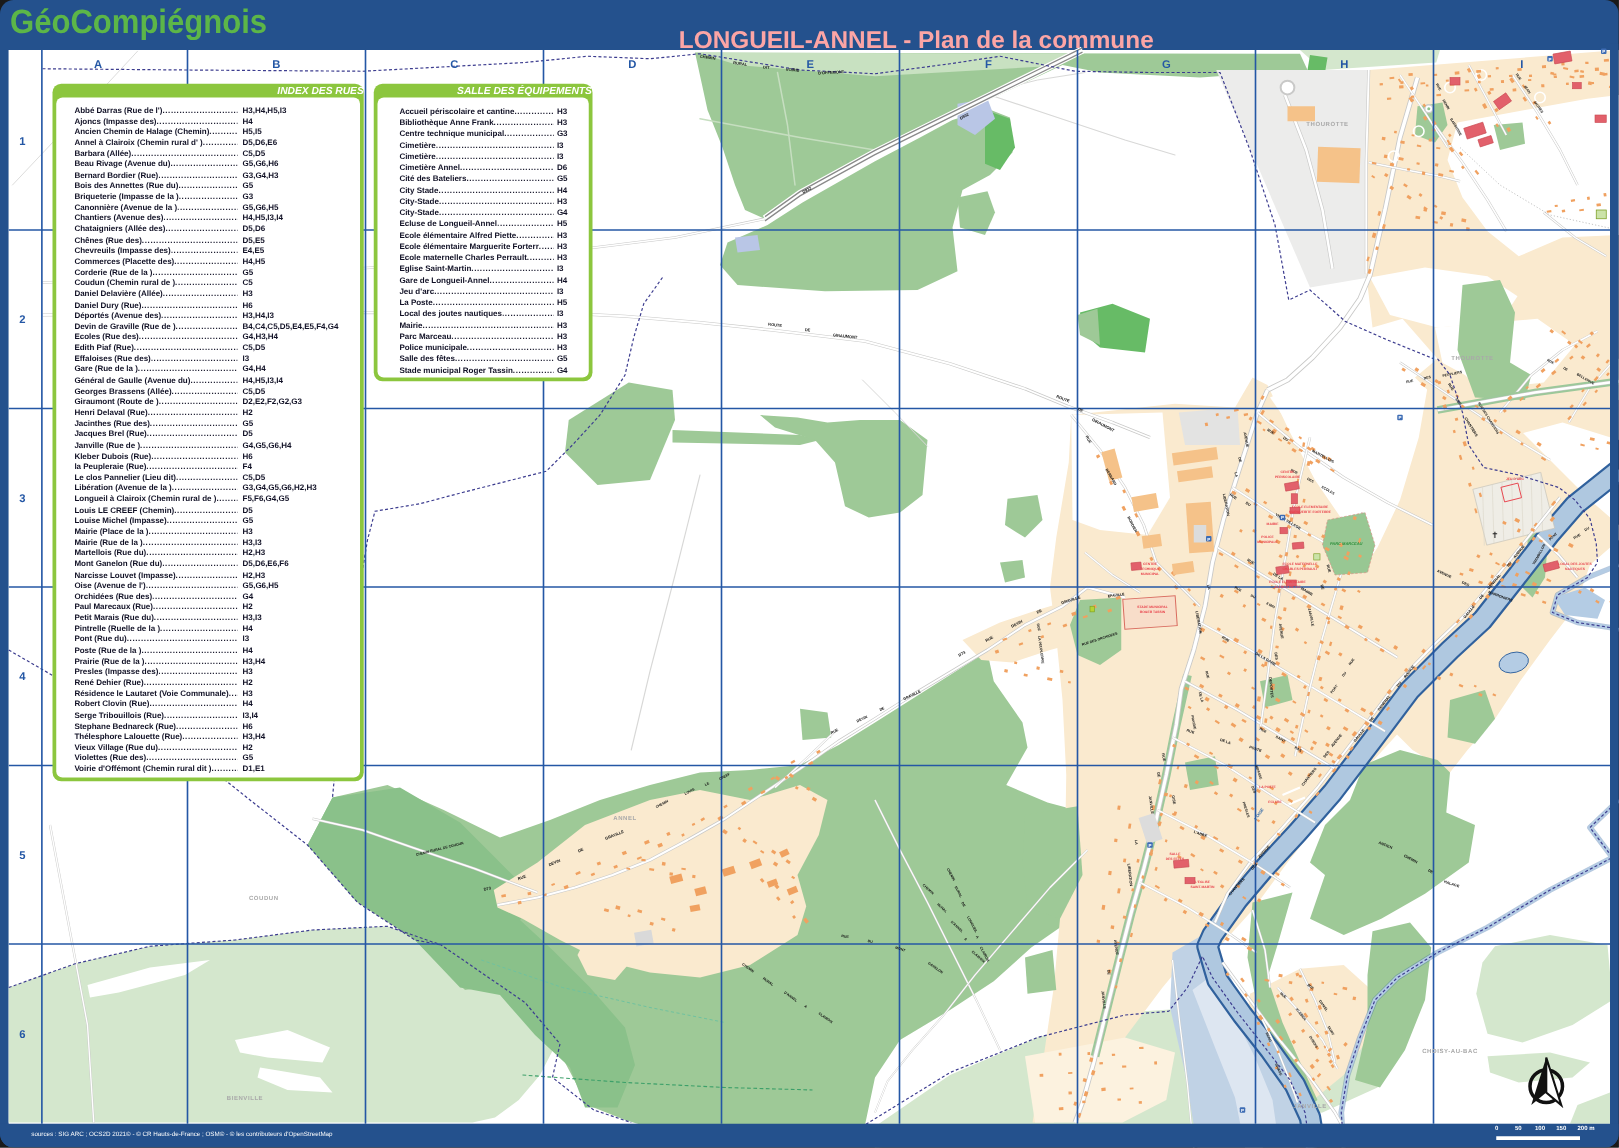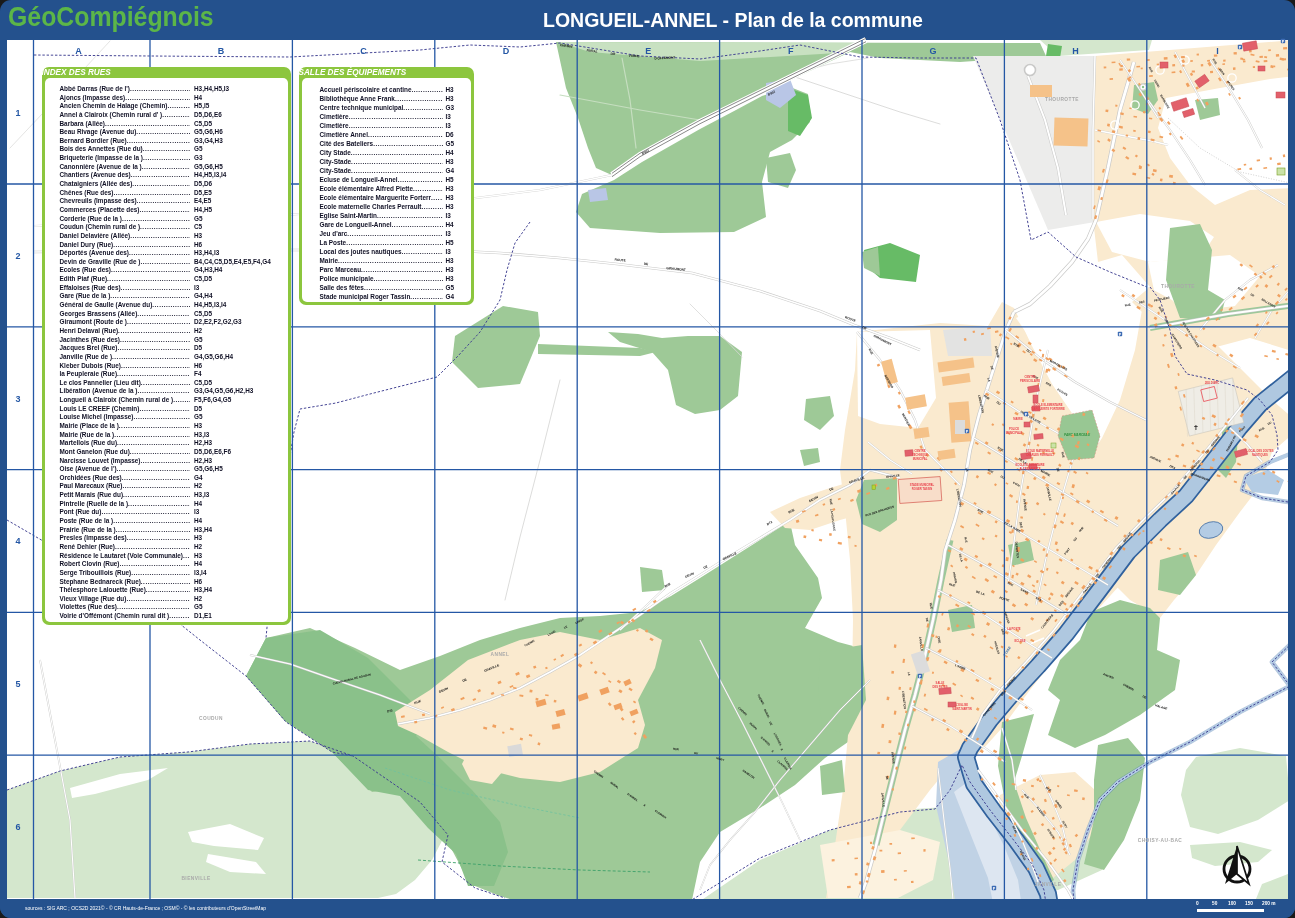--- a/index.html
+++ b/index.html
@@ -1,21 +1,21 @@
 <!DOCTYPE html>
 <html><head><meta charset="utf-8"><style>
 *{margin:0;padding:0;box-sizing:border-box}
 html,body{width:1295px;height:918px;overflow:hidden;background:#1a1a1a}
 body{font-family:"Liberation Sans",sans-serif;position:relative}
 .page{position:absolute;left:0;top:0;width:1295px;height:918px;background:#24518D;border-radius:11px;overflow:hidden}
 .maparea{position:absolute;left:7px;top:40px;width:1281px;height:859px;background:#fff}
 .hdr-logo{position:absolute;left:8px;top:2px;font-size:27px;font-weight:bold;color:#5CB648;letter-spacing:0px;transform:scaleX(.92);transform-origin:left top}
-.hdr-title{position:absolute;left:733px;top:9px;transform:translateX(-50%);font-size:19.5px;font-weight:bold;color:#ffffff;white-space:nowrap}
+.hdr-title{position:absolute;left:733px;top:21px;transform:translateX(-50%);font-size:19.5px;font-weight:bold;color:#fca5a5;white-space:nowrap}
 .idx{position:absolute;background:#8CC63E;border-radius:7px;padding:0}
-.idx .hd{color:#fff;font-weight:bold;font-style:italic;text-align:left;font-size:8.2px;line-height:11.5px;height:11.5px}
+.idx .hd{color:#fff;font-weight:bold;font-style:italic;text-align:right;font-size:8.2px;line-height:11.5px;height:11.5px}
 .idx .bd{background:#fff;border-radius:5px;margin:0 3px 3px 3px;overflow:hidden}
 .rues{left:41.5px;top:66.5px;width:249.5px;height:558px}
 .rues .bd{height:543.5px;padding:7px 8px 0 15px}
 .equip{left:298.5px;top:66.5px;width:175px;height:238px}
 .equip .bd{height:223.5px;padding:7px 8px 0 18px}
 .row{display:flex;font-size:6.4px;font-weight:bold;color:#101025;white-space:nowrap}
 .rues .row{line-height:8.65px;height:8.65px}
 .equip .row{line-height:9.0px;height:9.0px}
 .row .nm{flex:none}
 .row .dt{flex:1;overflow:hidden;letter-spacing:0.5px}

